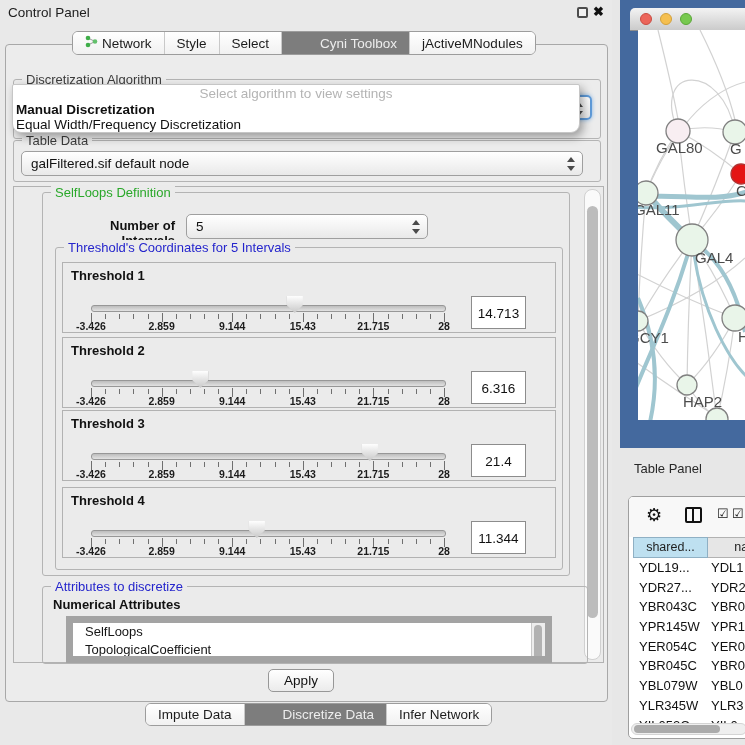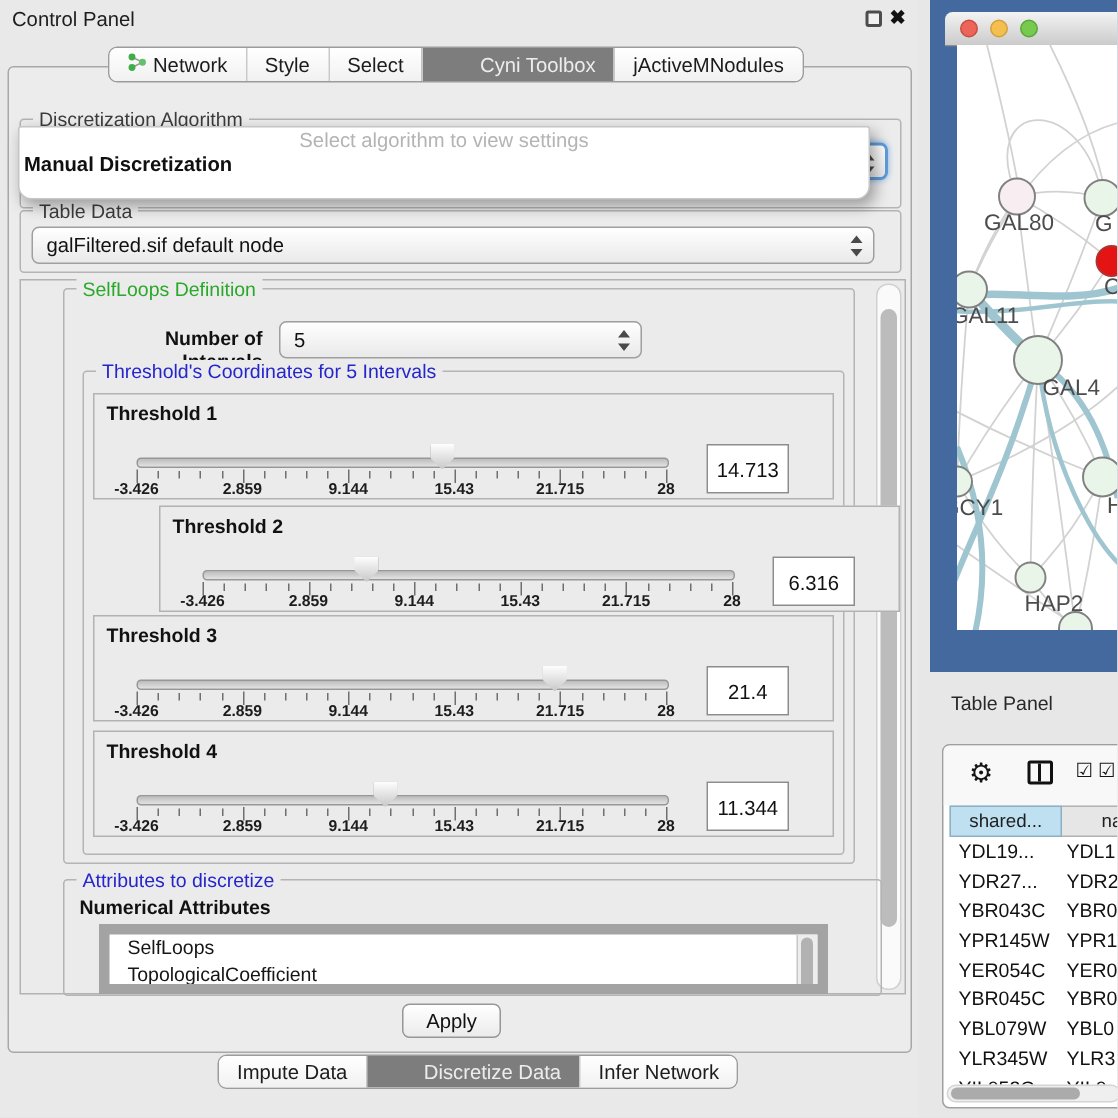--- a/index.html
+++ b/index.html
@@ -118,20 +118,21 @@
       <span class="grp-legend">Discretization Algorithm</span>
     </div>
     <div class="combo combo-focus" style="left:21px;top:95px;width:571px;">
         <span class="spin"></span>
       </div>
 
     <div class="popup">
       <div class="pop-ph">Select algorithm to view settings</div>
       <div id="popup-options">
           <div class="pop-item sel">Manual Discretization</div>
+          <div class="pop-item">Equal Width/Frequency Discretization</div>
         </div>
     </div>
 
     <div class="grp" style="left:13px;top:140px;width:588px;height:42px;background:#ececec;">
       <span class="grp-legend">Table Data</span>
     </div>
     <div class="combo" style="left:21px;top:151px;width:562px;">
       <span>galFiltered.sif default node</span>
       <span class="spin"></span>
     </div>
@@ -185,21 +186,21 @@
           <div class="tick minor" style="left:366.9px"></div>
           <div class="tick major" style="left:381.0px"></div>
           <div class="scale-lb" style="left:28.0px">-3.426</div>
           <div class="scale-lb" style="left:98.6px">2.859</div>
           <div class="scale-lb" style="left:169.2px">9.144</div>
           <div class="scale-lb" style="left:239.8px">15.43</div>
           <div class="scale-lb" style="left:310.4px">21.715</div>
           <div class="scale-lb" style="left:381.0px">28</div>
           <div class="th-value">14.713</div>
         </div>
-        <div class="th-panel" style="top: 337px; margin-left: 44px;">
+        <div class="th-panel" style="top: 337px;">
           <div class="th-label">Threshold 2</div>
           <div class="track"></div>
           <div class="handle" style="left:129.4px"></div>
           <div class="tick major" style="left:28.0px"></div>
           <div class="tick minor" style="left:42.1px"></div>
           <div class="tick minor" style="left:56.2px"></div>
           <div class="tick minor" style="left:70.4px"></div>
           <div class="tick minor" style="left:84.5px"></div>
           <div class="tick major" style="left:98.6px"></div>
           <div class="tick minor" style="left:112.7px"></div>

